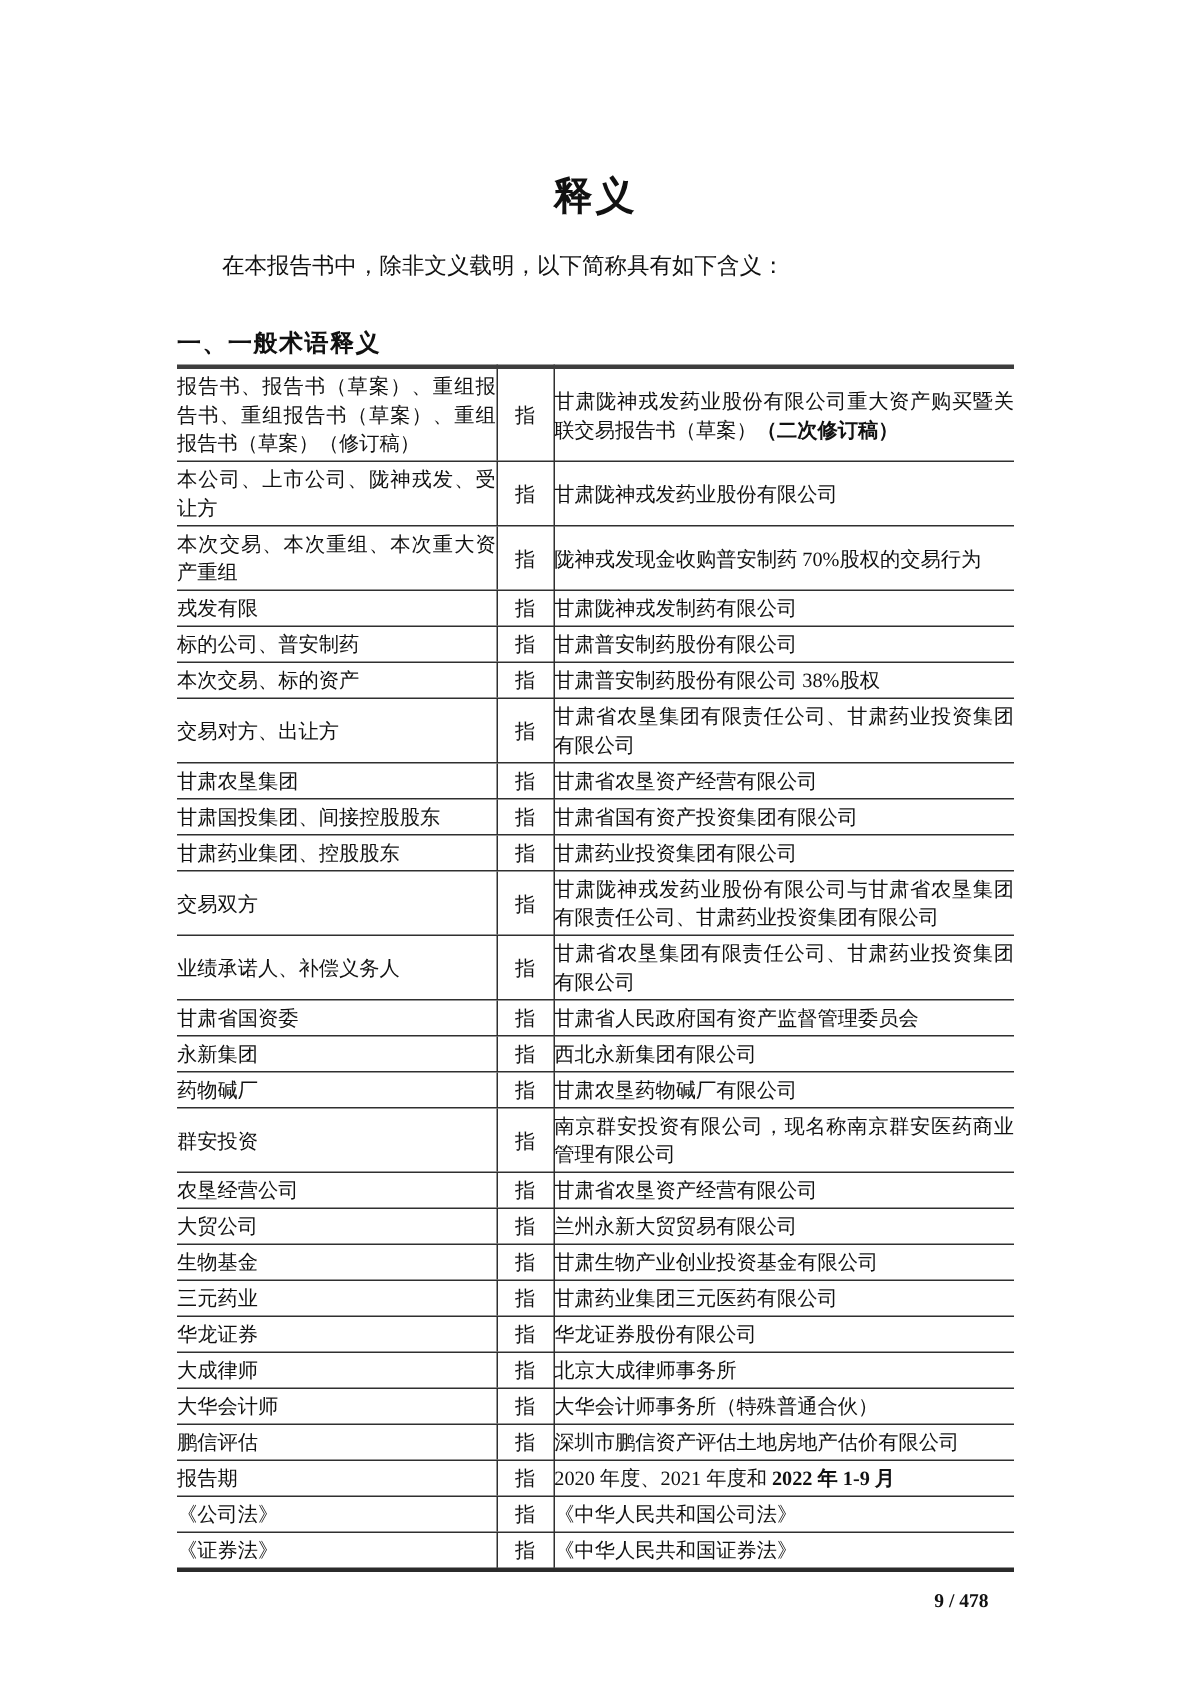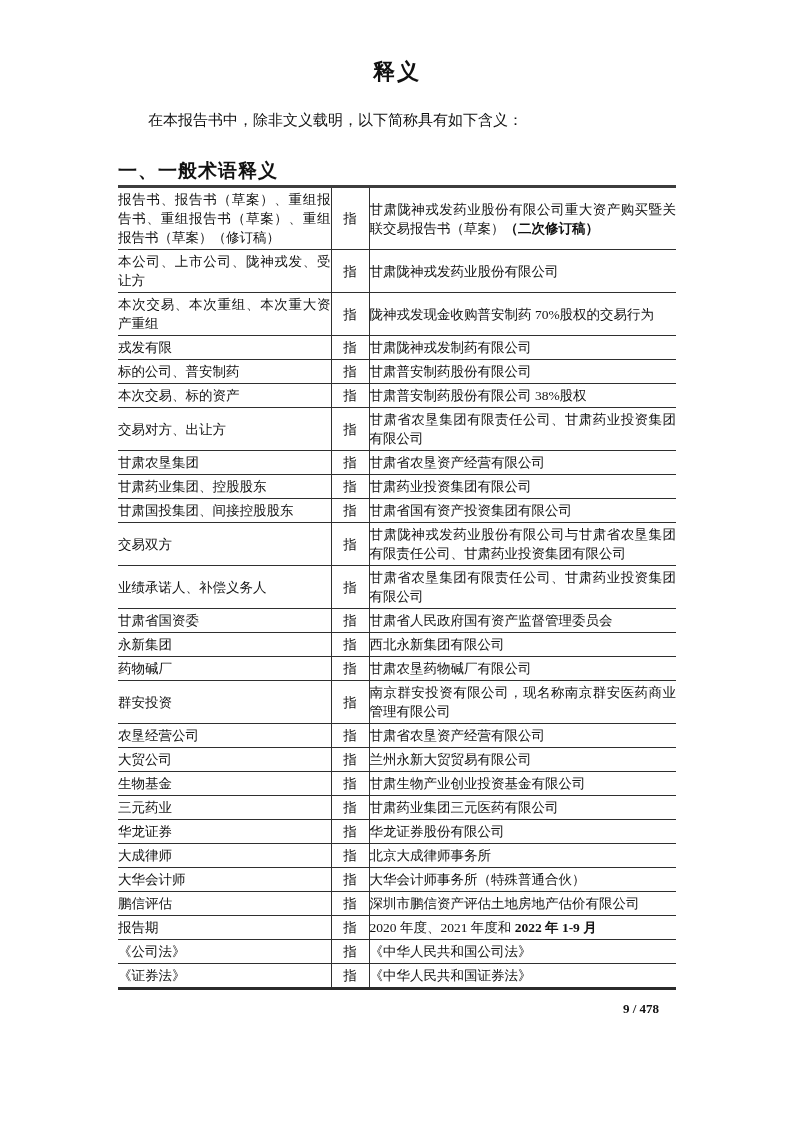--- a/index.html
+++ b/index.html
@@ -15,40 +15,40 @@
     overflow: hidden;
   }
   .page {
     box-sizing: border-box;
     width: 793px;
     height: 1122px;
     padding: 0 117px 0 118px;
   }
   .doc-title {
     margin: 0;
-    padding-top: 56px;
+    padding-top: 114px;
     text-align: center;
     font-family: "Liberation Sans", "DejaVu Sans", sans-serif;
-    font-size: 22px;
+    font-size: 26px;
     line-height: 32px;
     font-weight: bold;
     letter-spacing: 2px;
   }
   .intro {
     margin: 0;
     margin-top: 21px;
     font-size: 15px;
     line-height: 23px;
     text-indent: 2em;
   }
   .section-heading {
     margin: 0;
     margin-top: 27px;
-    font-family: Liberation Mono, monospace;
-    font-size: 19px;
+    font-family: Liberation Sans, sans-serif;
+    font-size: 16px;
     line-height: 26px;
     font-weight: bold;
     letter-spacing: 1px;
   }
   table.def-table {
     margin-top: 0;
     width: 558px;
     table-layout: fixed;
     border-collapse: collapse;
     border-top: 3px solid #3d3d3d;
@@ -140,28 +140,28 @@
           <td class="term">交易对方、出让方</td>
           <td class="conn">指</td>
           <td class="def"><span>甘肃省农垦集团有限责任公司、甘肃药业投资集团有限公司</span><span class="bold-seg"></span></td>
         </tr>
         <tr>
           <td class="term">甘肃农垦集团</td>
           <td class="conn">指</td>
           <td class="def"><span>甘肃省农垦资产经营有限公司</span><span class="bold-seg"></span></td>
         </tr>
         <tr>
+          <td class="term">甘肃国投集团、间接控股股东</td>
+          <td class="conn">指</td>
+          <td class="def"><span>甘肃省国有资产投资集团有限公司</span><span class="bold-seg"></span></td>
+        </tr>
+        <tr>
           <td class="term">甘肃药业集团、控股股东</td>
           <td class="conn">指</td>
           <td class="def"><span>甘肃药业投资集团有限公司</span><span class="bold-seg"></span></td>
-        </tr>
-        <tr>
-          <td class="term">甘肃国投集团、间接控股股东</td>
-          <td class="conn">指</td>
-          <td class="def"><span>甘肃省国有资产投资集团有限公司</span><span class="bold-seg"></span></td>
         </tr>
         <tr>
           <td class="term">交易双方</td>
           <td class="conn">指</td>
           <td class="def"><span>甘肃陇神戎发药业股份有限公司与甘肃省农垦集团有限责任公司、甘肃药业投资集团有限公司</span><span class="bold-seg"></span></td>
         </tr>
         <tr>
           <td class="term">业绩承诺人、补偿义务人</td>
           <td class="conn">指</td>
           <td class="def"><span>甘肃省农垦集团有限责任公司、甘肃药业投资集团有限公司</span><span class="bold-seg"></span></td>

